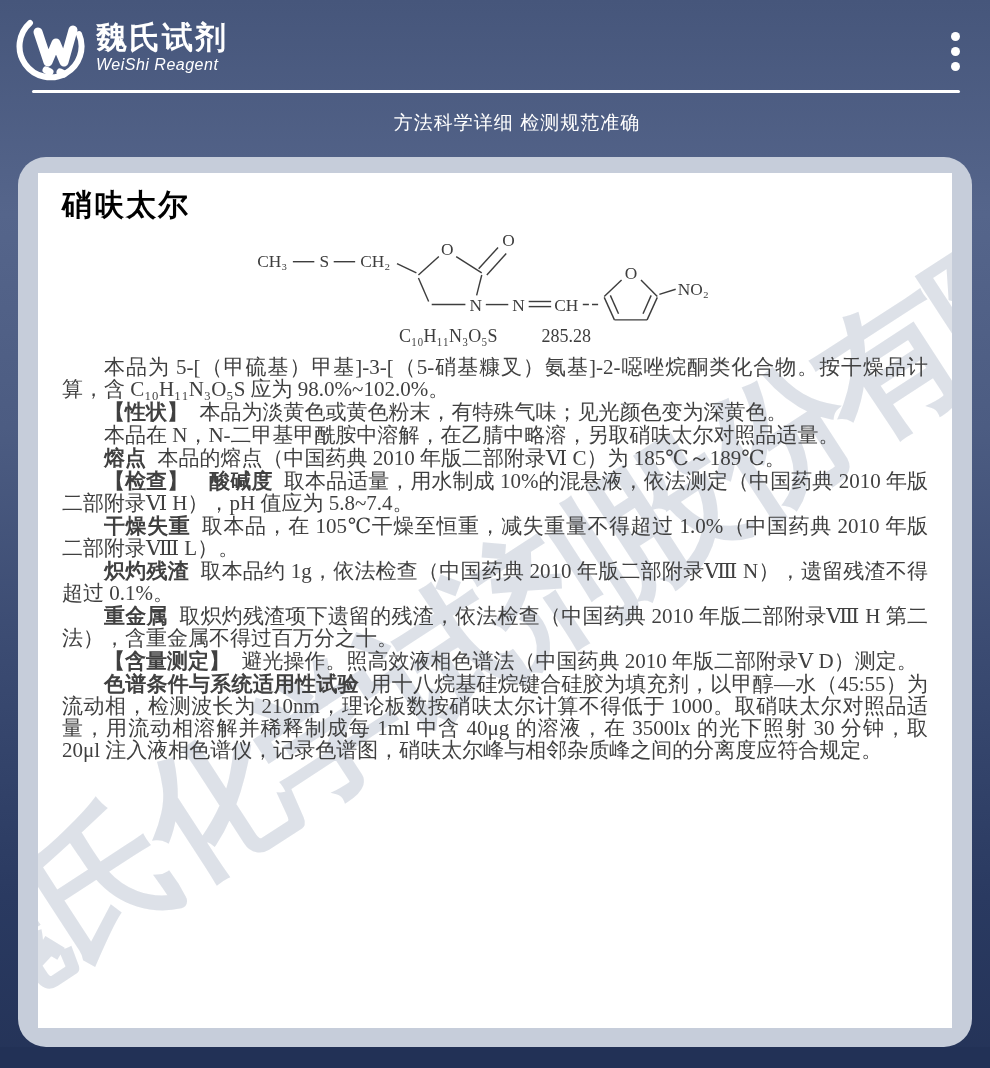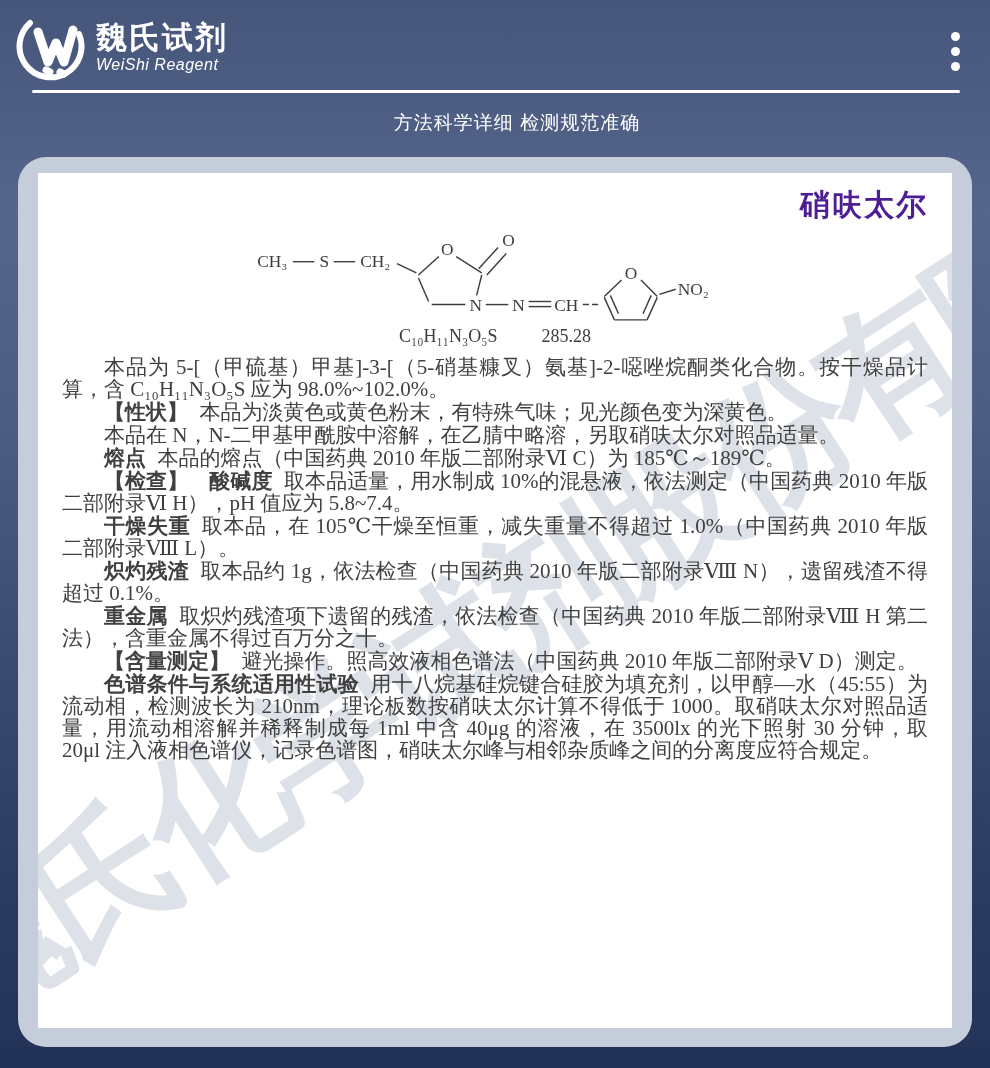--- a/index.html
+++ b/index.html
@@ -47,22 +47,22 @@
     transform: translate(-50%, -50%) rotate(-33deg);
     font-size: 142px; font-weight: bold; white-space: nowrap;
     letter-spacing: -8px; color: #c3cad6; opacity: 0.55;
     pointer-events: none; font-family: "Liberation Sans", sans-serif;
   }
   .doc {
     position: relative; z-index: 1; padding: 12px 24px 0;
     color: #2b2b2b; font-family: "Liberation Serif", "DejaVu Serif", serif;
   }
   .compound-zh {
-    text-align: right; font-size: 30px; font-weight: 600; letter-spacing: 2px;
-    font-family: "Liberation Sans", sans-serif; color: #4c1d95;
+    text-align: left; font-size: 30px; font-weight: 600; letter-spacing: 2px;
+    font-family: "Liberation Sans", sans-serif; color: #000000;
   }
   .compound-en {
     text-align: center; font-size: 20px; font-weight: 600; margin-top: 1px;
     font-family: "Liberation Sans", sans-serif; color: #111;
   }
   .structure { display: block; margin: 2px auto 0; }
   .structure text { font-family: "Liberation Serif", "DejaVu Serif", serif; font-size: 17px; fill: #3d3d3d; }
   .formula-row { text-align: center; font-size: 18px; color: #3d3d3d; margin-top: 0; }
   .formula-row .mw { margin-left: 44px; }
   .doc-body { margin-top: 9px; }

